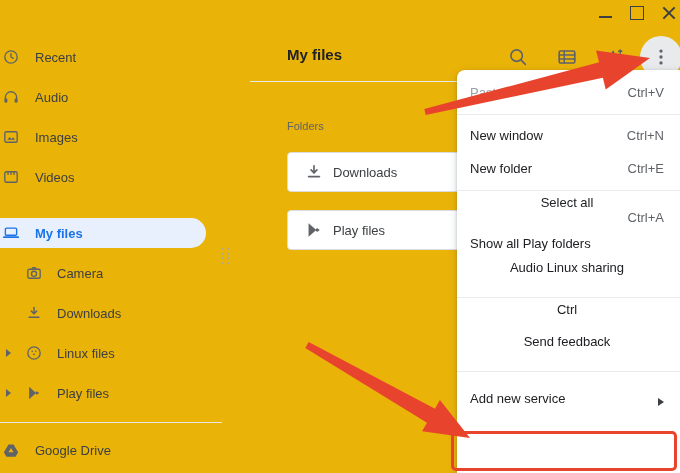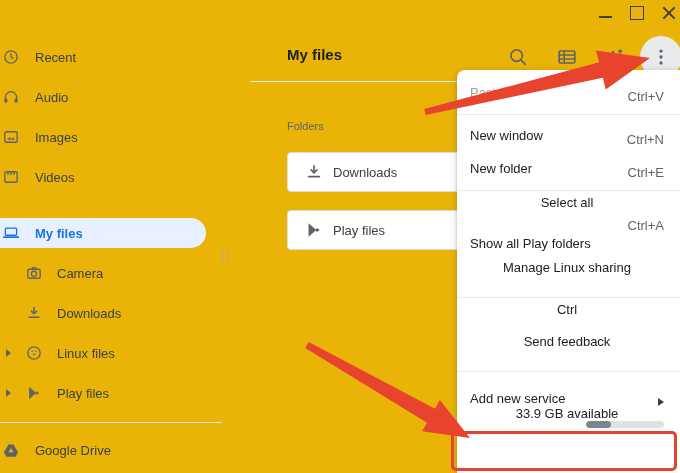--- a/index.html
+++ b/index.html
@@ -39,21 +39,21 @@
   
   .folders-label{position:absolute;left:287px;top:120px;font-size:11px;color:#5f6368;}
   .card{position:absolute;left:287px;width:188px;height:40px;border:1px solid #dadce0;border-radius:4px;background:#fff;display:flex;align-items:center;cursor:pointer;box-sizing:border-box;}
   .card .ic{position:absolute;left:16px;width:20px;height:20px;}
   .card .lbl{position:absolute;left:45px;font-size:13px;color:#3c4043;}
 
   
   .menu{position:absolute;left:457px;top:70px;width:223px;height:403px;background:#fff;border-radius:8px 0 0 0;box-shadow:0 1px 3px rgba(60,64,67,.3),0 3px 8px 1px rgba(60,64,67,.15);z-index:20;padding-top:6px;box-sizing:border-box;}
   .mrow{display:flex;align-items:center;padding:0 16px 0 13px;font-size:13px;color:#202124;cursor:pointer;}
   .h33{height:33px;}.h32{height:32px;flex-direction:column;}.h30{height:30px;align-items:flex-end;}
-  .mrow .msc{margin-left:auto;color:#5f6368;margin-top:8px;}
+  .mrow .msc{margin-left:auto;color:#5f6368;}
   .mrow.disabled .mlabel{color:#9aa0a6;}
   .mdiv{height:1px;background:#e8eaed;margin:5px 0 4px 0;}
   .subarrow{margin-left:auto;width:0;height:0;border-left:6px solid #3c4043;border-top:4.5px solid transparent;border-bottom:4.5px solid transparent;}
   .bar{margin-left:auto;width:78px;height:7px;border-radius:4px;background:#dfe1e5;overflow:hidden;}
   .fill{display:block;height:100%;background:#7d858c;border-radius:4px;}
 
   
   .red-rect{position:absolute;left:451px;top:431px;width:226px;height:40px;border:3px solid #e8432d;border-radius:5px;z-index:40;box-sizing:border-box;pointer-events:none;}
   .arrows{position:absolute;left:0;top:0;z-index:50;pointer-events:none;}
 
@@ -229,39 +229,33 @@
     </div>
     <div class="mdiv"></div>
     <div class="mrow h32">
       <span class="mlabel">Select all</span>
       <span class="msc">Ctrl+A</span>
     </div>
     <div class="mrow h33">
       <span class="mlabel">Show all Play folders</span>
     </div>
     <div class="mrow h32">
-      <span class="mlabel">Manage Linux sharing</span>
+      <span class="mlabel">Audio Linux sharing</span>
     </div>
     <div class="mdiv"></div>
     <div class="mrow h32">
       <span class="mlabel">Ctrl</span>
     </div>
     <div class="mrow h32">
       <span class="mlabel">Send feedback</span>
     </div>
     <div class="mdiv"></div>
     <div class="mrow h30">
       <span class="mlabel">Add new service</span>
       <span class="subarrow"></span>
-    </div>
-    <div class="mrow h32">
-      <span class="mlabel">33.9 GB available</span>
-      <span class="bar">
-          <span class="fill" style="width: 32%;"></span>
-        </span>
     </div>
   </div>
 
   <div class="red-rect"></div>
   <svg class="arrows" width="680" height="473" viewBox="0 0 680 473">
     <polygon fill="#e8432d" points="424.3,109.1 599.1,62.2 596,50.5 650,58 605.7,89.5 602.9,77.8 425.7,114.9"></polygon>
     <polygon fill="#e8432d" points="308.7,342 435,408.7 439.9,400.1 470,438 422.1,431.3 427,422.7 305.3,348"></polygon>
   </svg>
 
 </div>

